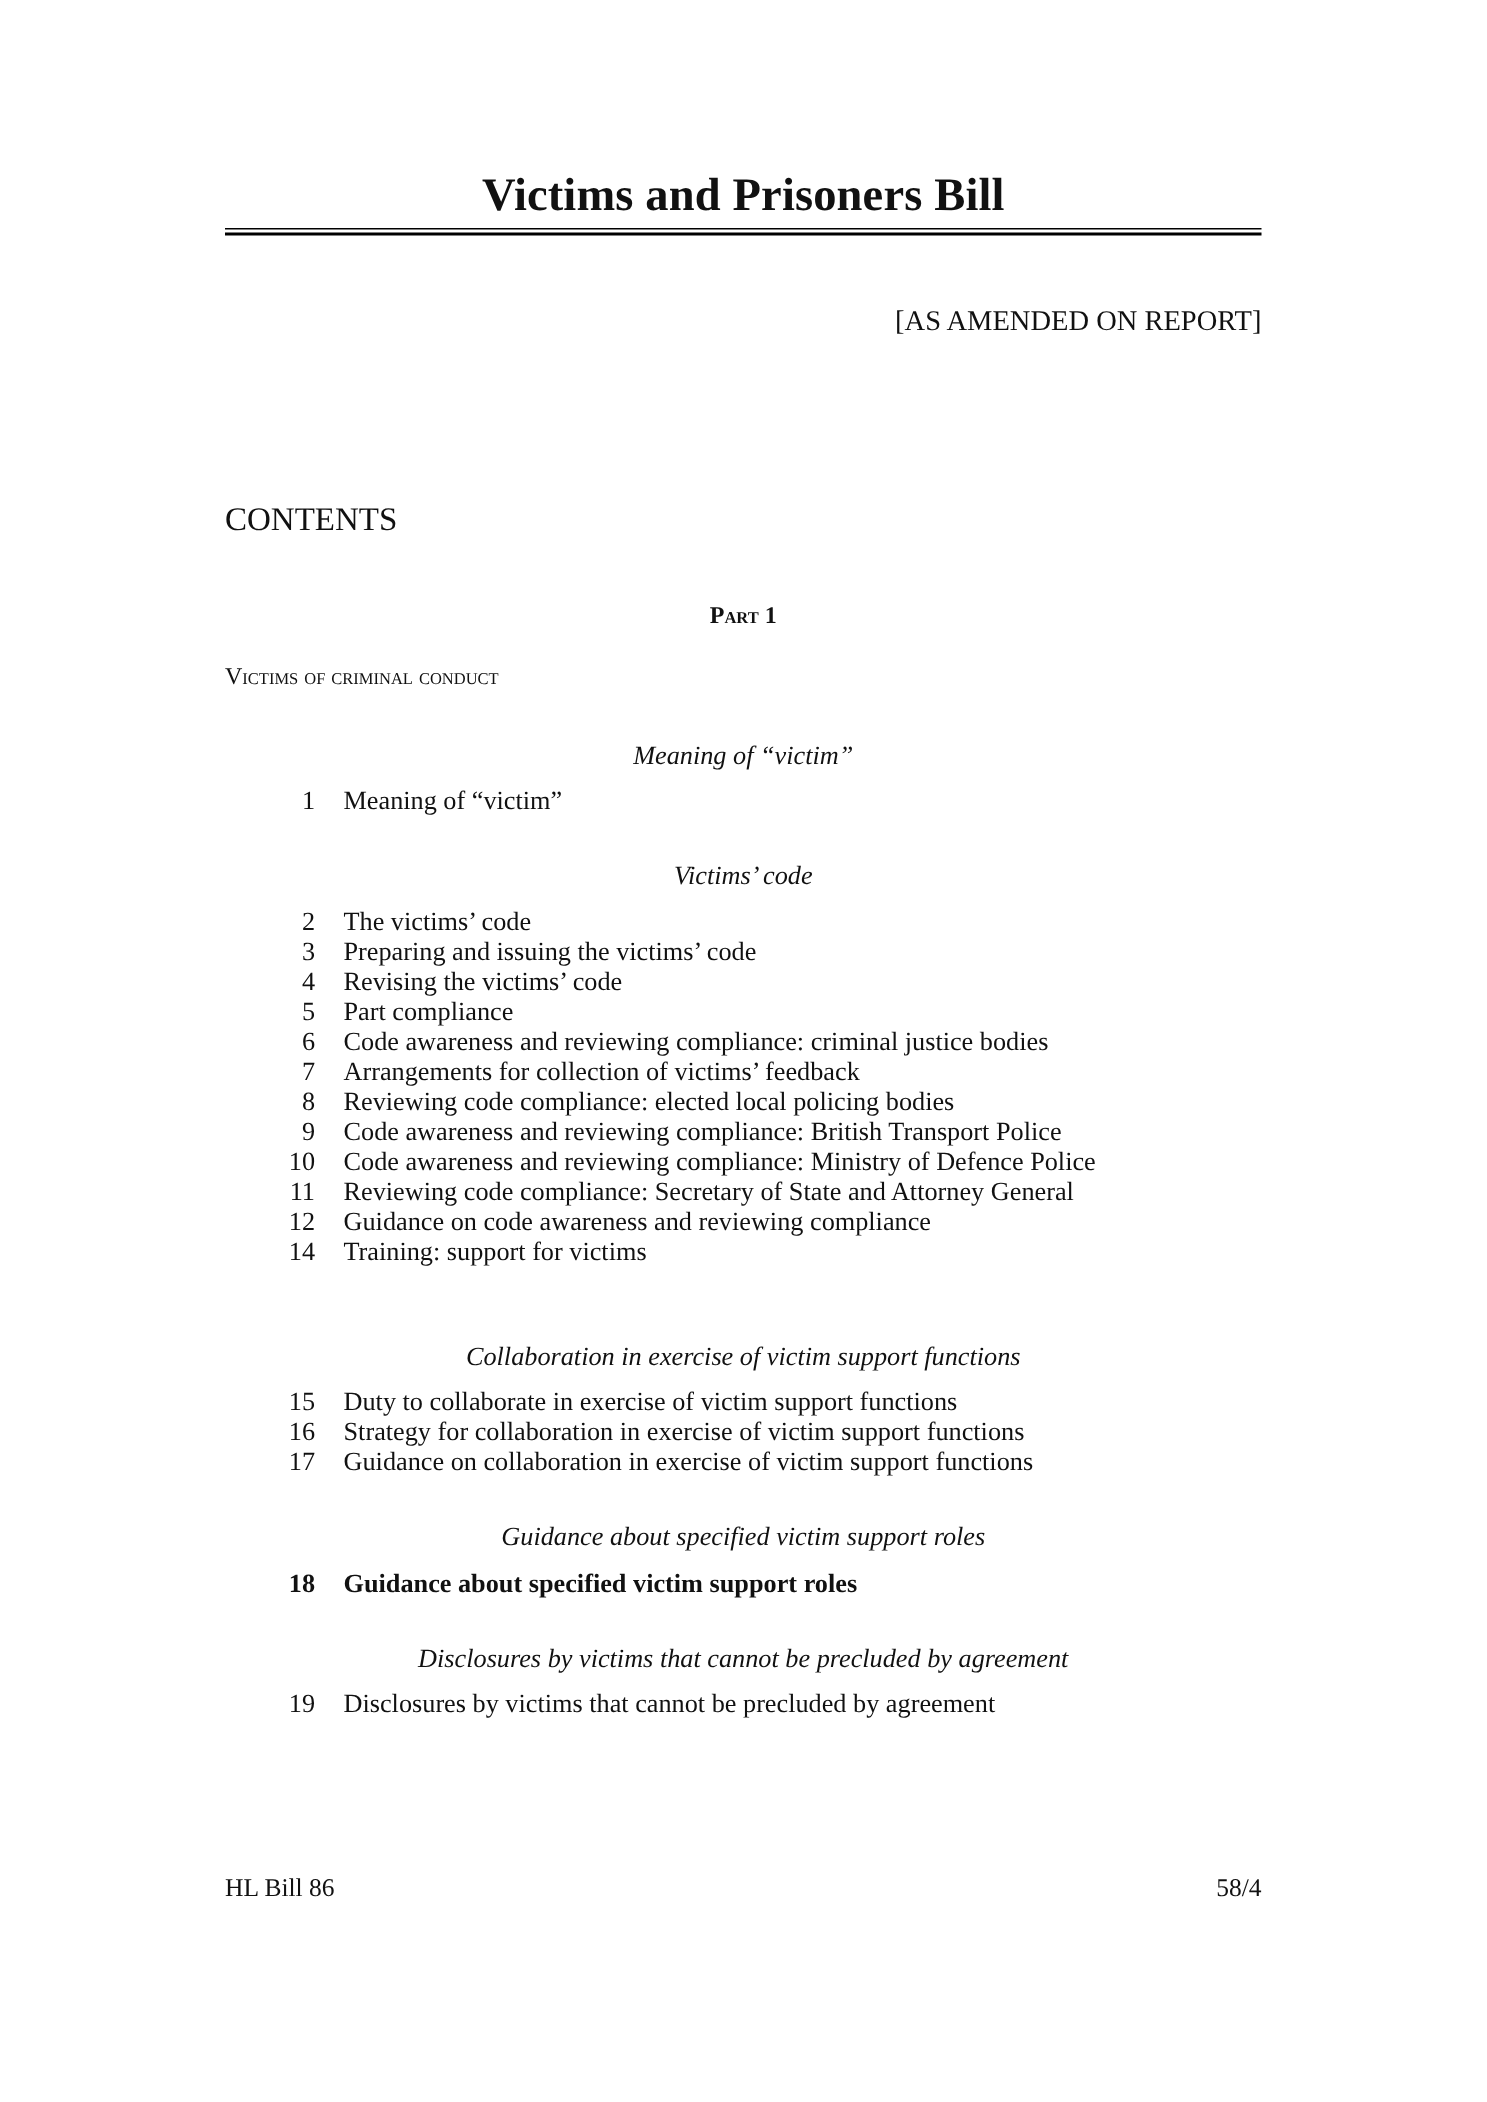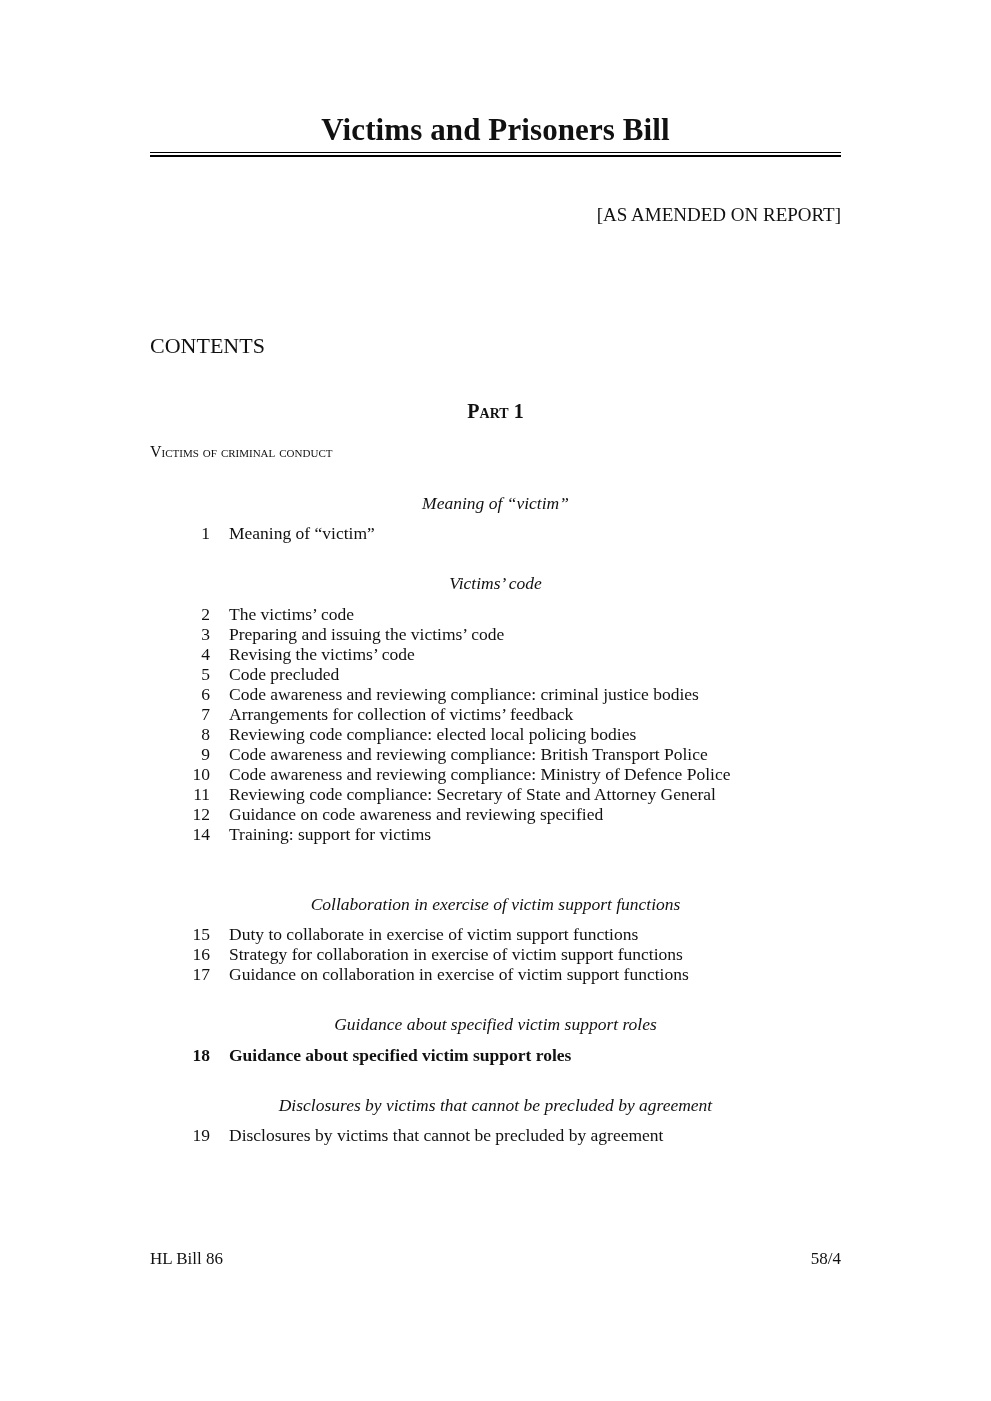--- a/index.html
+++ b/index.html
@@ -67,21 +67,21 @@
       line-height: 28px;
       margin-top: 20px;
     }
     .part-heading {
       position: absolute;
       left: 150px;
       width: 691px;
       top: 400px;
       text-align: center;
       font-weight: bold;
-      font-size: 20px;
+      font-size: 16px;
       line-height: 22px;
       font-variant: small-caps;
     }
     .part-title {
       position: absolute;
       left: 150px;
       width: 691px;
       top: 441px;
       font-size: 16px;
       line-height: 22px;
@@ -170,21 +170,21 @@
     <li class="entry">
       <span class="entry-num">3</span>
       <span class="entry-title">Preparing and issuing the victims’ code</span>
     </li>
     <li class="entry">
       <span class="entry-num">4</span>
       <span class="entry-title">Revising the victims’ code</span>
     </li>
     <li class="entry">
       <span class="entry-num">5</span>
-      <span class="entry-title">Code precluded</span>
+      <span class="entry-title">Part compliance</span>
     </li>
     <li class="entry">
       <span class="entry-num">6</span>
       <span class="entry-title">Code awareness and reviewing compliance: criminal justice bodies</span>
     </li>
     <li class="entry">
       <span class="entry-num">7</span>
       <span class="entry-title">Arrangements for collection of victims’ feedback</span>
     </li>
     <li class="entry">
@@ -198,21 +198,21 @@
     <li class="entry">
       <span class="entry-num">10</span>
       <span class="entry-title">Code awareness and reviewing compliance: Ministry of Defence Police</span>
     </li>
     <li class="entry">
       <span class="entry-num">11</span>
       <span class="entry-title">Reviewing code compliance: Secretary of State and Attorney General</span>
     </li>
     <li class="entry">
       <span class="entry-num">12</span>
-      <span class="entry-title">Guidance on code awareness and reviewing specified</span>
+      <span class="entry-title">Guidance on code awareness and reviewing compliance</span>
     </li>
     <li class="entry">
       <span class="entry-num">14</span>
       <span class="entry-title">Training: support for victims</span>
     </li>
   </ul>
 
   <div class="crossheading" style="top:893px;">Collaboration in exercise of victim support functions</div>
   <ul class="entries" style="top:924px;">
     <li class="entry">

